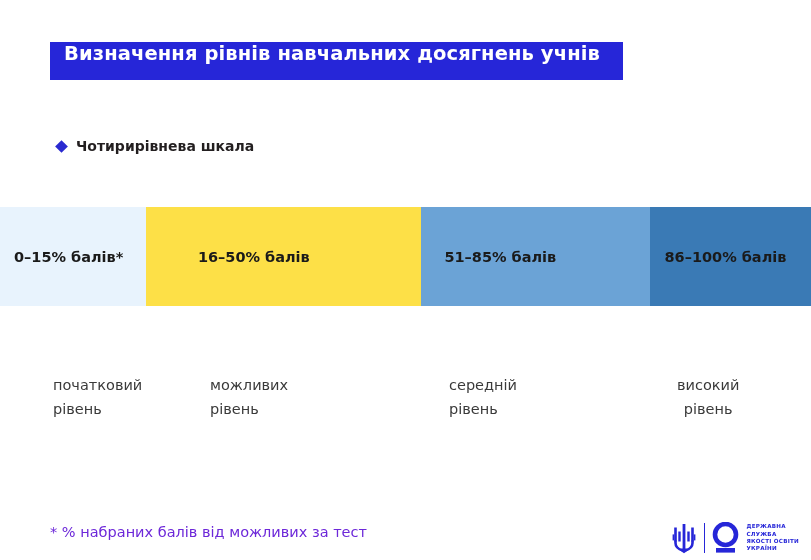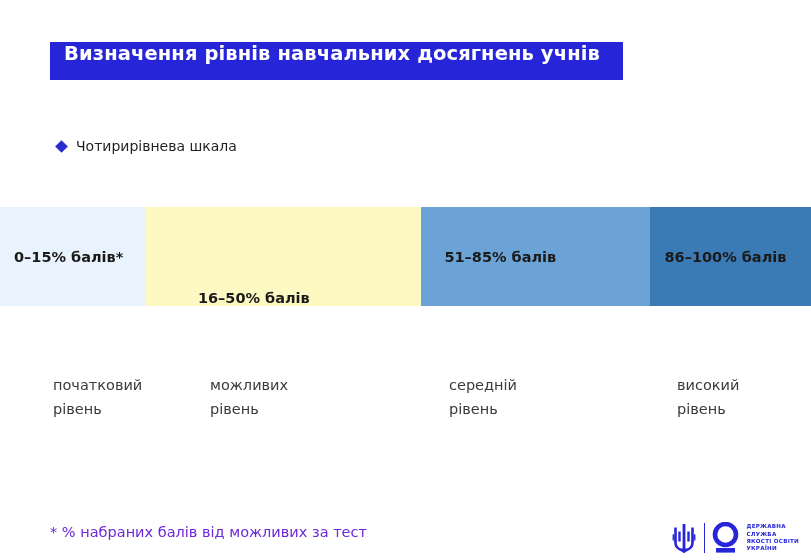--- a/index.html
+++ b/index.html
@@ -48,21 +48,21 @@
   }
   .diamond {
     width: 9px;
     height: 9px;
     background: #2a2ad0;
     transform: rotate(45deg);
     flex: none;
   }
   .subtitle-text {
     font-size: 14px;
-    font-weight: normal;
+    font-weight: bold;
     color: #231f20;
     white-space: nowrap;
   }
 
   
   .bands {
     position: absolute;
     left: 0;
     top: 207px;
     width: 811px;
@@ -160,21 +160,21 @@
 
 <div class="subtitle-row">
   <span class="diamond" style="background: rgb(42, 42, 208);"></span>
   <span class="subtitle-text">Чотирирівнева шкала</span>
 </div>
 
 <div class="bands">
   <div class="band" style="width: 158px; background: rgb(232, 243, 253); padding-left: 14px;">
     <span class="band-label">0–15% балів*</span>
   </div>
-  <div class="band" style="width: 296px; background: #fef9c3; padding-left: 52px; align-items: flex-end;">
+  <div class="band" style="width: 296px; background: #fde047; padding-left: 52px;">
     <span class="band-label">16–50% балів</span>
   </div>
   <div class="band" style="width: 248px; background: rgb(107, 163, 214); padding-left: 23px;">
     <span class="band-label">51–85% балів</span>
   </div>
   <div class="band" style="width: 174px; background: rgb(58, 122, 181); padding-left: 14px;">
     <span class="band-label">86–100% балів</span>
   </div>
 </div>
 
@@ -184,21 +184,21 @@
     <div>рівень</div>
   </div>
   <div class="level" style="left: 209px;">
     <div>можливих</div>
     <div>рівень</div>
   </div>
   <div class="level" style="left: 448px;">
     <div>середній</div>
     <div>рівень</div>
   </div>
-  <div class="level" style="left: 676px;">
+  <div class="level" style="left: 676px; text-align: center;">
     <div>високий</div>
     <div>рівень</div>
   </div>
 </div>
 
 <div class="footnote">* % набраних балів від можливих за тест</div>
 
 <div class="logo">
   <span class="tryzub">
     <svg viewBox="0 0 26 32" width="26" height="32" aria-hidden="true">

